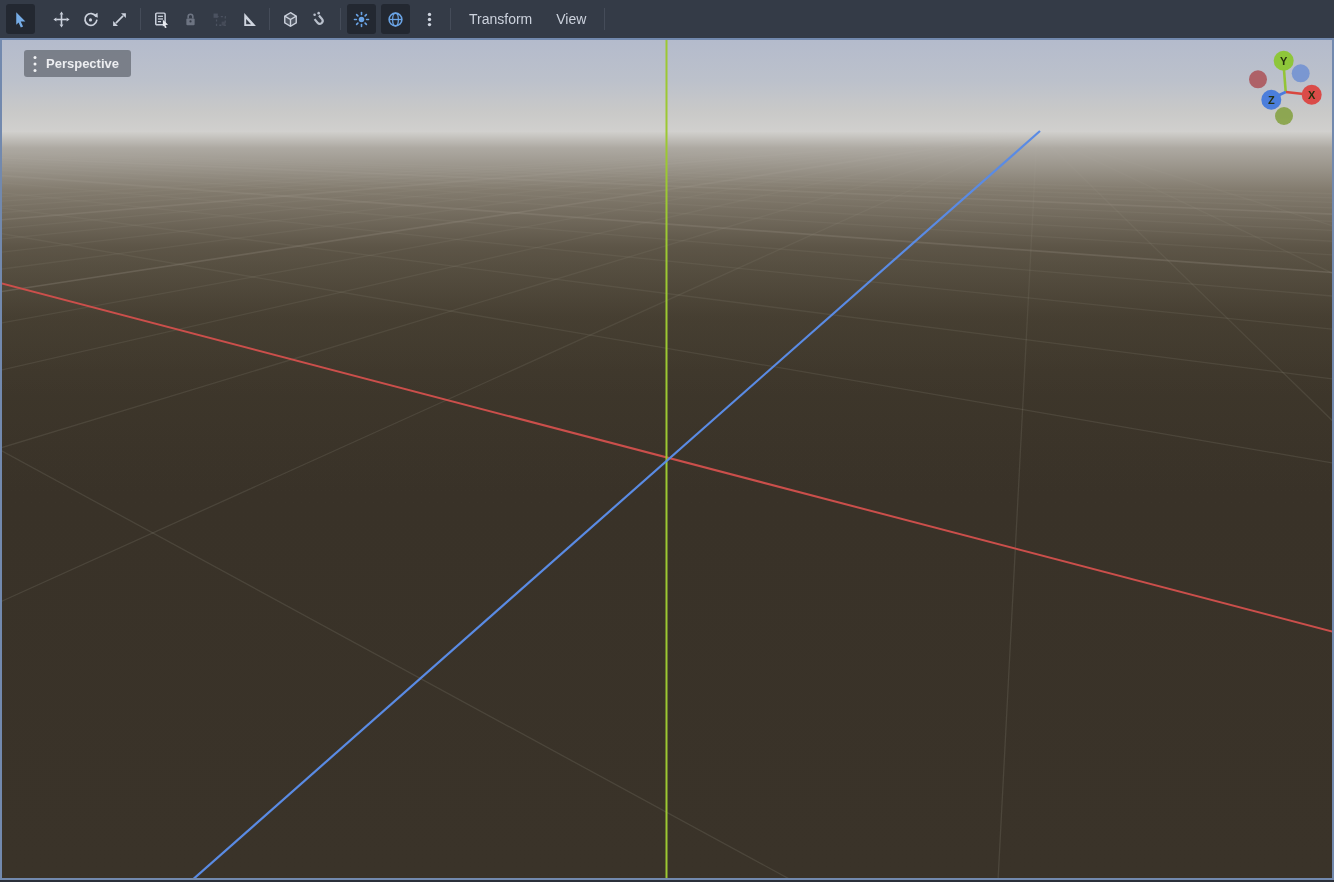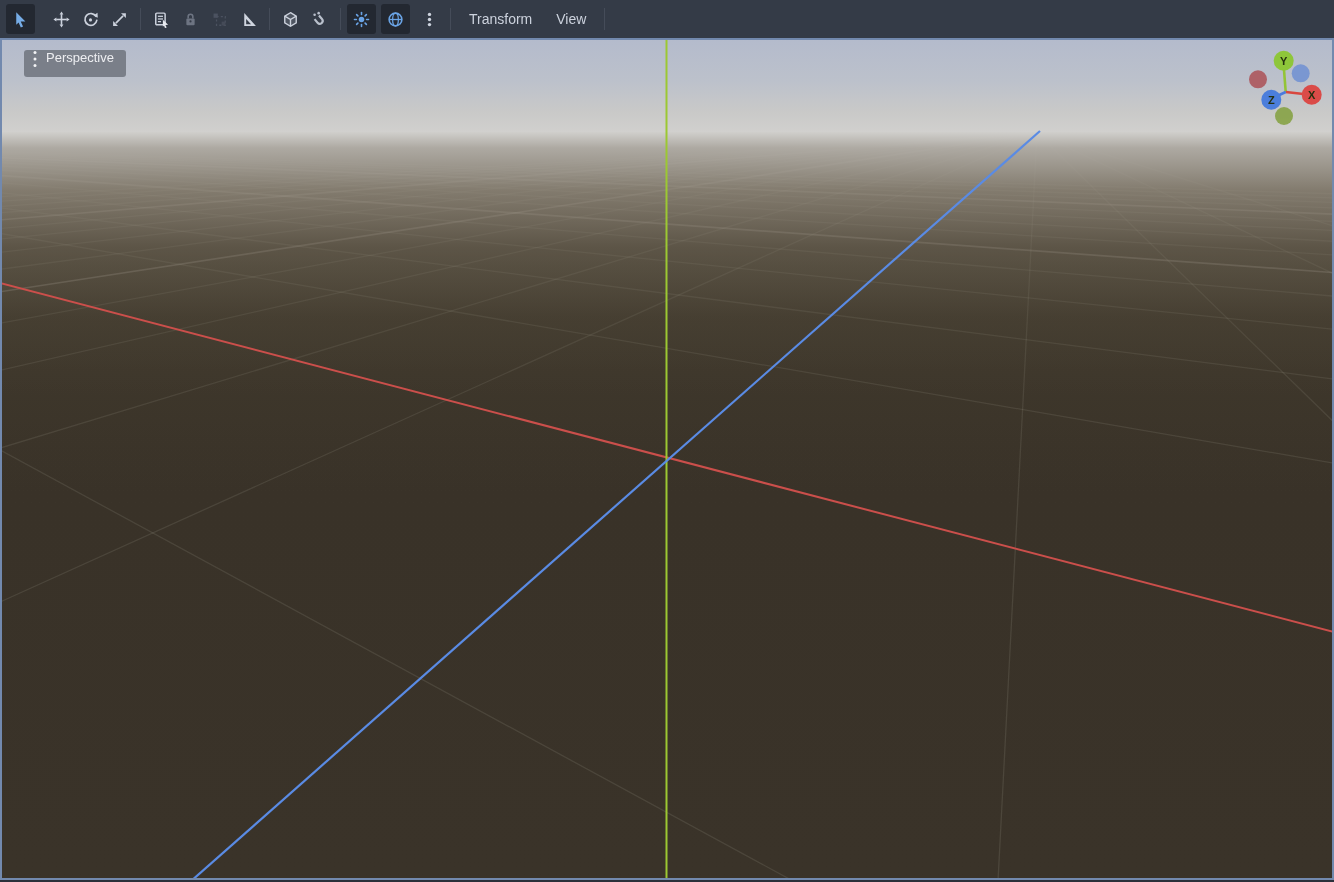--- a/index.html
+++ b/index.html
@@ -53,22 +53,22 @@
       rgba(141,134,121,0.80) 58px,
       rgba(106,98,84,0.54) 115px,
       rgba(76,68,55,0.30) 185px,
       rgba(61,53,43,0.12) 265px,
       rgba(57,50,40,0) 378px);
   }
   
   .persp-btn{
     position:absolute;left:22px;top:10px;height:27px;
     background:rgba(116,121,131,0.92);border-radius:3px;
-    display:flex;align-items:flex-start;padding:0 12px 0 8px;
-    color:#edeef1;font-size:13px;cursor:default;
+    display:flex;align-items:center;padding:0 12px 0 8px;
+    color:#edeef1;font-size:13px;cursor:default;font-weight:bold;
   }
   .persp-btn .dots{margin-right:8px;display:block;}
   
   .gizmo{position:absolute;left:1234px;top:0px;}
   .gizmo text{font-family:"Liberation Sans",sans-serif;font-size:11px;font-weight:bold;fill:#25300f;}
   .bottomstrip{position:absolute;left:0;top:880px;width:1334px;height:2px;background:#2b303a;}
   .icon{display:block;}
 </style>
 </head>
 <body>

